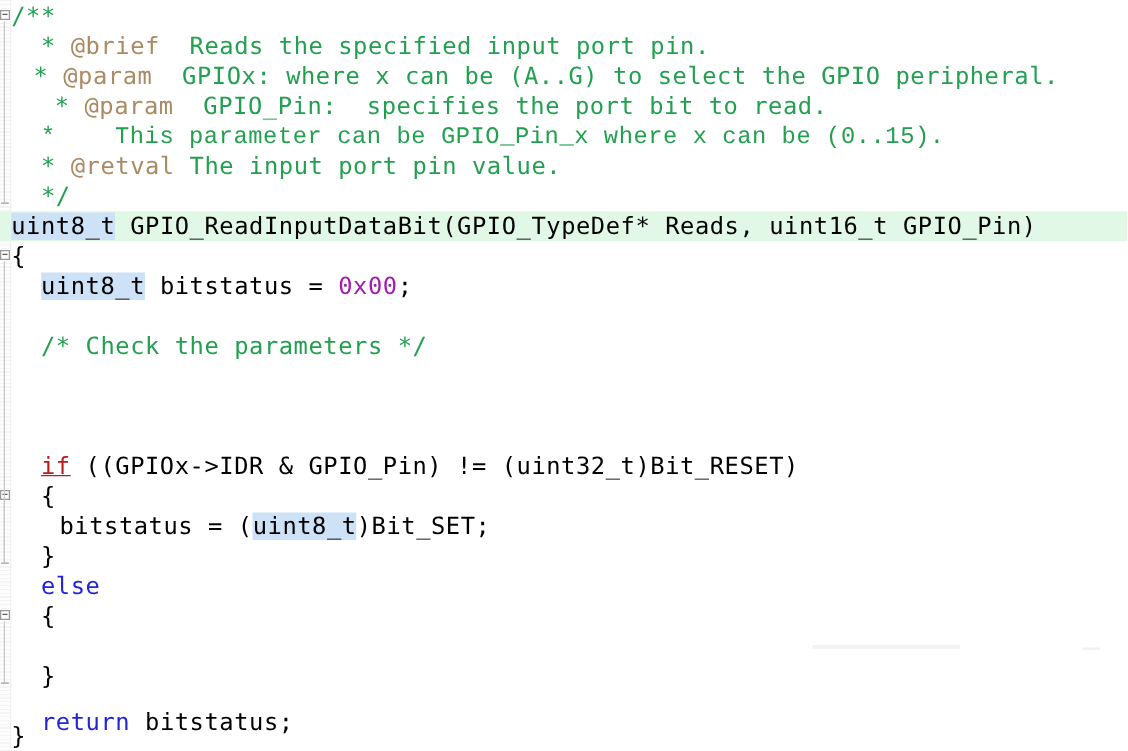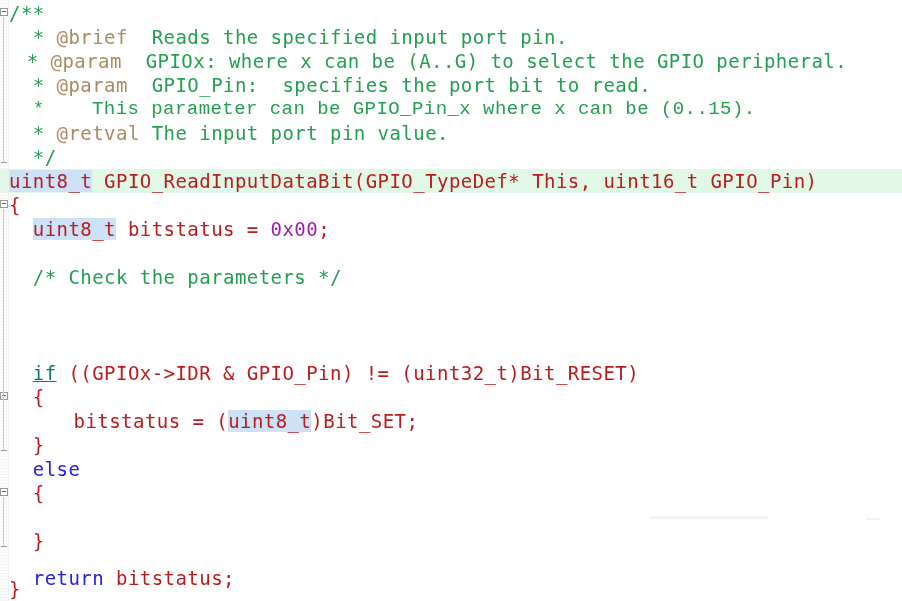--- a/index.html
+++ b/index.html
@@ -106,23 +106,23 @@
     left: 9px;
     width: 2px;
     height: 21px;
     background: #202020;
   }
 
   
   .cmt      { color: #22a050; }
   .doctag   { color: #a98a63; }
   .kw       { color: #2323d8; }
-  .kw-u     { color: #0f766e; text-decoration: underline; }
+  .kw-u     { color: #b91c1c; text-decoration: underline; }
   .num      { color: #a21caf; }
-  .plain    { color: #b91c1c; }
+  .plain    { color: #000000; }
 
   
   .occ {
     background: #cde1f7;
   }
 
   
   .artifact {
     position: absolute;
     background: #e8e8e8;
@@ -145,34 +145,34 @@
       <div class="fold-line" style="top: 17px; height: 145px;"></div>
       <div class="fold-line" style="top: 209px; height: 241px;"></div>
       <div class="fold-line" style="top: 401px; height: 49px;"></div>
       <div class="fold-line" style="top: 497px; height: 49px;"></div>
     </div>
 
   <div id="code">
       <div class="line" style="top: 1px; padding-left: 9px; box-sizing: border-box;"><span class="cmt">/**</span></div>
       <div class="line" style="top: 25px; padding-left: 9px; box-sizing: border-box;"><span class="cmt">  * </span><span class="doctag">@brief</span><span class="cmt">  Reads the specified input port pin.</span></div>
       <div class="line" style="top: 49px; padding-left: 3px; box-sizing: border-box;"><span class="cmt">  * </span><span class="doctag">@param</span><span class="cmt">  GPIOx: where x can be (A..G) to select the GPIO peripheral.</span></div>
-      <div class="line" style="top: 73px; padding-left: 9px; box-sizing: border-box;"><span class="cmt">  * </span><span class="doctag">@param</span><span class="cmt">  GPIO_Pin:  specifies the port bit to read.</span></div>
+      <div class="line" style="top: 73px; padding-left: 20px; box-sizing: border-box;"><span class="cmt">  * </span><span class="doctag">@param</span><span class="cmt">  GPIO_Pin:  specifies the port bit to read.</span></div>
       <div class="line" style="top: 97px; padding-left: 9px; box-sizing: border-box; font-family: Liberation Mono, monospace;"><span class="cmt">  *    This parameter can be GPIO_Pin_x where x can be (0..15).</span></div>
       <div class="line" style="top: 121px; padding-left: 9px; box-sizing: border-box;"><span class="cmt">  * </span><span class="doctag">@retval</span><span class="cmt"> The input port pin value.</span></div>
       <div class="line" style="top: 145px; padding-left: 9px; box-sizing: border-box;"><span class="cmt">  */</span></div>
       <span class="caret" style="top: 171px;"></span>
-      <div class="line hl-line" style="top: 169px; padding-left: 9px; box-sizing: border-box;"><span class="plain occ">uint8_t</span><span class="plain"> GPIO_ReadInputDataBit(GPIO_TypeDef* This, uint16_t GPIO_Pin)</span></div>
+      <div class="line hl-line" style="top: 169px; padding-left: 9px; box-sizing: border-box;"><span class="plain occ">uint8_t</span><span class="plain"> GPIO_ReadInputDataBit(GPIO_TypeDef* Reads, uint16_t GPIO_Pin)</span></div>
       <div class="line" style="top: 193px; padding-left: 9px; box-sizing: border-box;"><span class="plain">{</span></div>
       <div class="line" style="top: 217px; padding-left: 9px; box-sizing: border-box;"><span class="plain">  </span><span class="plain occ">uint8_t</span><span class="plain"> bitstatus = </span><span class="num">0x00</span><span class="plain">;</span></div>
       <div class="line" style="top: 241px; padding-left: 9px; box-sizing: border-box;">&nbsp;</div>
       <div class="line" style="top: 265px; padding-left: 9px; box-sizing: border-box;"><span class="plain">  </span><span class="cmt">/* Check the parameters */</span></div>
       <div class="line" style="top: 337px; padding-left: 9px; box-sizing: border-box;">&nbsp;</div>
       <div class="line" style="top: 361px; padding-left: 9px; box-sizing: border-box;"><span class="plain">  </span><span class="kw-u">if</span><span class="plain"> ((GPIOx-&gt;IDR &amp; GPIO_Pin) != (uint32_t)Bit_RESET)</span></div>
       <div class="line" style="top: 385px; padding-left: 9px; box-sizing: border-box;"><span class="plain">  {</span></div>
-      <div class="line" style="top: 409px; padding-left: 26px; box-sizing: border-box;"><span class="plain">    bitstatus = (</span><span class="plain occ">uint8_t</span><span class="plain">)Bit_SET;</span></div>
+      <div class="line" style="top: 409px; padding-left: 0; box-sizing: border-box;"><span class="plain">    bitstatus = (</span><span class="plain occ">uint8_t</span><span class="plain">)Bit_SET;</span></div>
       <div class="line" style="top: 433px; padding-left: 9px; box-sizing: border-box;"><span class="plain">  }</span></div>
       <div class="line" style="top: 457px; padding-left: 9px; box-sizing: border-box;"><span class="plain">  </span><span class="kw">else</span></div>
       <div class="line" style="top: 481px; padding-left: 9px; box-sizing: border-box;"><span class="plain">  {</span></div>
       <div class="line" style="top: 529px; padding-left: 9px; box-sizing: border-box;"><span class="plain">  }</span></div>
       <div class="line" style="top: 566px; padding-left: 9px; box-sizing: border-box;"><span class="plain">  </span><span class="kw">return</span><span class="plain"> bitstatus;</span></div>
       <div class="line" style="top: 577px; padding-left: 9px; box-sizing: border-box;"><span class="plain">}</span></div>
     </div>
 
   <div class="artifact" style="left:650px; top:516px; width:118px; height:3px;"></div>
   <div class="artifact" style="left:866px; top:518px; width:14px; height:2px;"></div>

